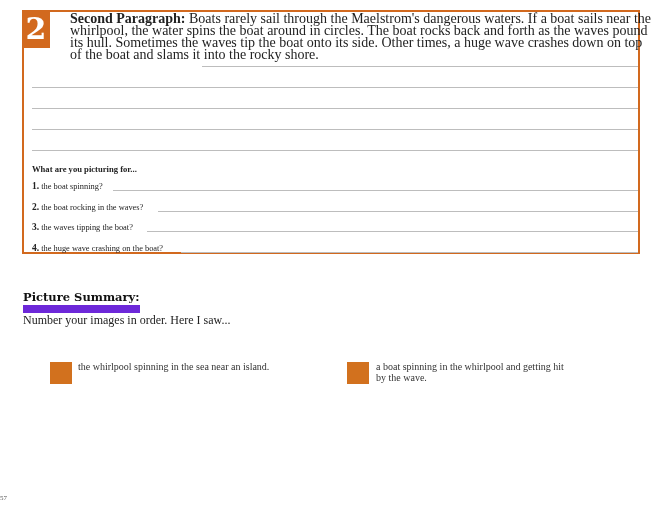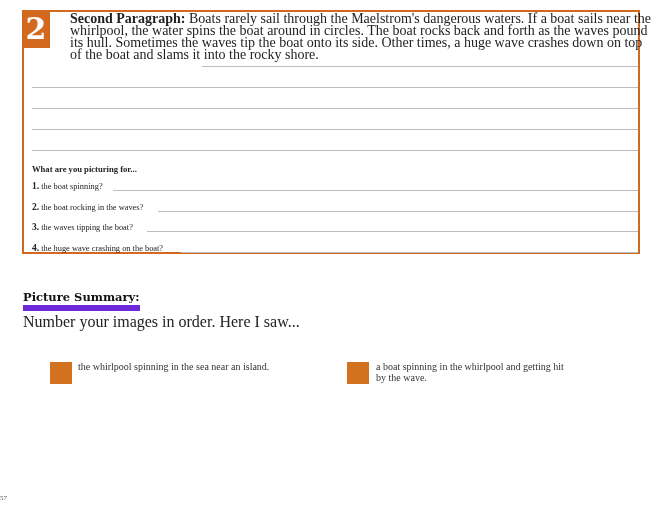--- a/index.html
+++ b/index.html
@@ -34,25 +34,25 @@
       font-family: "Liberation Serif", serif; font-weight: bold; font-size: 8.6px;
     }
     .q-row {
       position: absolute; left: 8px; font-family: "Liberation Serif", serif; font-size: 8.4px;
       white-space: nowrap;
     }
     .q-row b { font-size: 9.5px; }
     .ps-title {
       position: absolute; left: 23px; top: 290px;
       font-family: "DejaVu Serif", serif; font-weight: bold; font-size: 11.5px; color: #111;
-      padding-bottom: 1px; border-bottom: 6px solid #6d28d9;
+      padding-bottom: 1px; border-bottom: 8px solid #6d28d9;
     }
     .ps-instr {
       position: absolute; left: 23px; top: 313px;
-      font-family: "Liberation Serif", serif; font-size: 16px; color: #222;
+      font-family: "Liberation Serif", serif; font-size: 12px; color: #222;
     }
     .img-item { position: absolute; }
     .img-square {
       position: absolute; width: 22px; height: 22px; background: #d2711e;
     }
     .img-text {
       position: absolute; font-family: "Liberation Serif", serif; font-size: 10px;
       line-height: 10.5px; color: #333;
     }
     .page-num {

